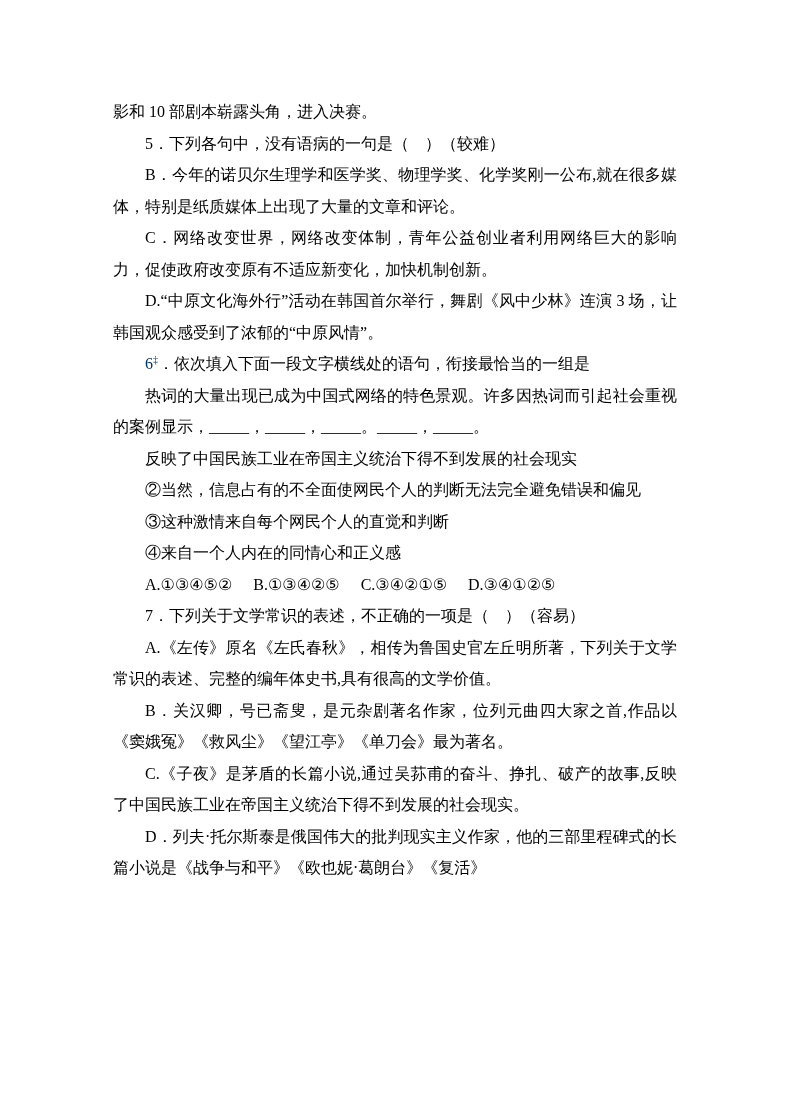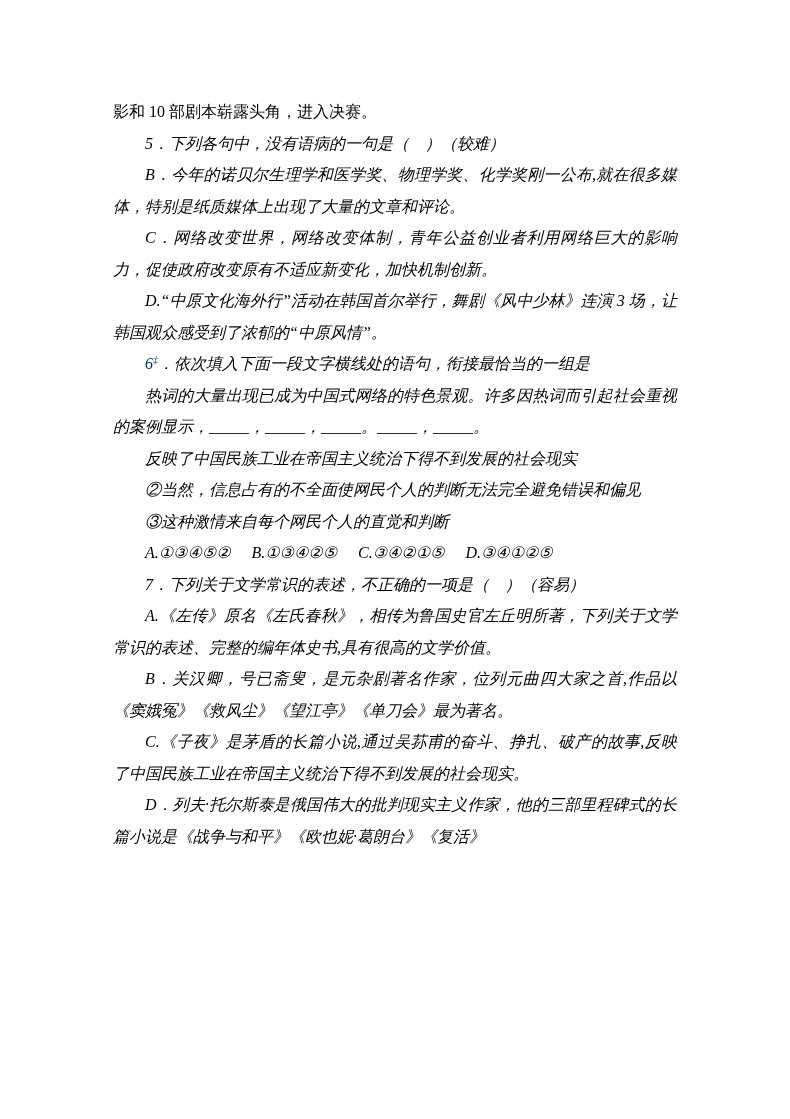--- a/index.html
+++ b/index.html
@@ -26,21 +26,20 @@
     line-height: 31.5px;
     color: var(--text-color, #000000);
     text-align: justify;
   }
   p.para {
     margin: 0;
     padding: 0;
   }
   p.indent {
     text-indent: 2em;
-    font-style: italic;
   }
   .accent {
     color: var(--accent, #003366);
   }
   sup.marker {
     font-size: 10px;
     line-height: 0;
     vertical-align: super;
   }
   .choices span {
@@ -61,20 +60,21 @@
     <p class="para indent">5．下列各句中，没有语病的一句是（　）（较难）</p>
     <p class="para indent">B．今年的诺贝尔生理学和医学奖、物理学奖、化学奖刚一公布,就在很多媒体，特别是纸质媒体上出现了大量的文章和评论。</p>
     <p class="para indent">C．网络改变世界，网络改变体制，青年公益创业者利用网络巨大的影响力，促使政府改变原有不适应新变化，加快机制创新。</p>
     <p class="para indent">D.“中原文化海外行”活动在韩国首尔举行，舞剧《风中少林》连演 3 场，让韩国观众感受到了浓郁的“中原风情”。</p>
 
     <p class="para indent"><span class="accent">6</span><sup class="accent marker">‡</sup><span>．依次填入下面一段文字横线处的语句，衔接最恰当的一组是</span></p>
     <p class="para indent">热词的大量出现已成为中国式网络的特色景观。许多因热词而引起社会重视的案例显示，_____，_____，_____。_____，_____。</p>
     <p class="para indent">反映了中国民族工业在帝国主义统治下得不到发展的社会现实</p>
     <p class="para indent">②当然，信息占有的不全面使网民个人的判断无法完全避免错误和偏见</p>
     <p class="para indent">③这种激情来自每个网民个人的直觉和判断</p>
+    <p class="para indent">④来自一个人内在的同情心和正义感</p>
     <p class="para indent choices"><span>A.①③④⑤②</span><span>B.①③④②⑤</span><span>C.③④②①⑤</span><span>D.③④①②⑤</span></p>
 
     <p class="para indent">7．下列关于文学常识的表述，不正确的一项是（　）（容易）</p>
     <p class="para indent">A.《左传》原名《左氏春秋》，相传为鲁国史官左丘明所著，下列关于文学常识的表述、完整的编年体史书,具有很高的文学价值。</p>
     <p class="para indent">B．关汉卿，号已斋叟，是元杂剧著名作家，位列元曲四大家之首,作品以《窦娥冤》《救风尘》《望江亭》《单刀会》最为著名。</p>
     <p class="para indent">C.《子夜》是茅盾的长篇小说,通过吴荪甫的奋斗、挣扎、破产的故事,反映了中国民族工业在帝国主义统治下得不到发展的社会现实。</p>
     <p class="para indent">D．列夫·托尔斯泰是俄国伟大的批判现实主义作家，他的三部里程碑式的长篇小说是《战争与和平》《欧也妮·葛朗台》《复活》</p>
 
 
   </div>

